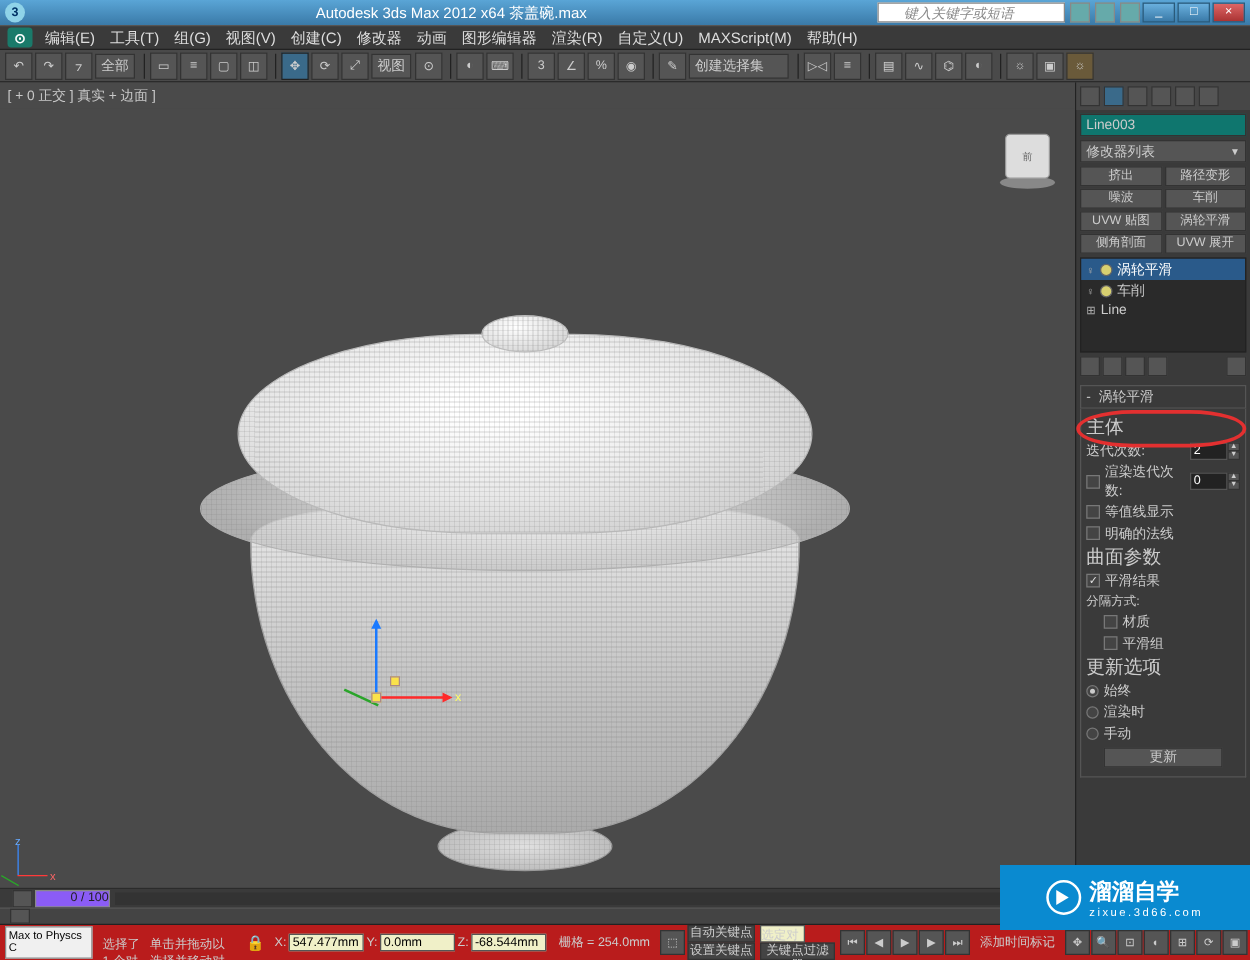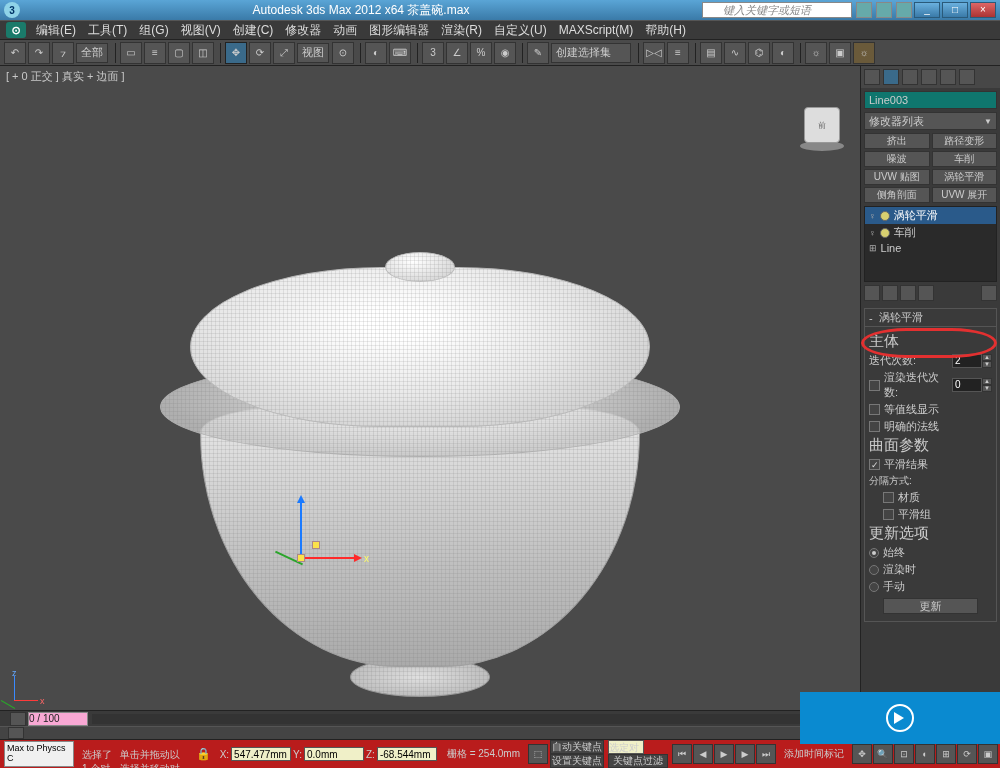--- a/index.html
+++ b/index.html
@@ -94,21 +94,21 @@
 .chk { width:11px; height:11px; border:1px solid #777; background:#444; margin-right:4px; display:inline-block; vertical-align:middle;}
 .chk.on::after{content:"✓"; color:#ddd; font-size:9px; position:relative; top:-2px; left:1px;}
 .radio { width:10px; height:10px; border:1px solid #777; border-radius:50%; background:#444; margin-right:4px; display:inline-block;}
 .radio.on::after{content:""; display:block; width:4px; height:4px; background:#ccc; border-radius:50%; margin:2px;}
 .wide-btn { height:16px; background:#555; border:1px solid #333; text-align:center; margin:4px 14px; font-size:11px; line-height:14px;}
 .group-lbl { color:#ccc; font-size:15px; margin:2px 0;}
 
 
 .bottom { height: 58px; background: #3a3a3a; border-top: 1px solid #222; display: flex; flex-direction: column; font-size:10px;}
 .timeslider { height: 16px; display:flex; align-items:center; padding:0 10px; background:#3a3a3a;}
-.tshandle { width:60px; height:14px; background:#f9a8d4; border:1px solid #888; color:#222; text-align:left; font-size:10px; line-height:12px;}
+.tshandle { width:60px; height:14px; background:#8b5cf6; border:1px solid #888; color:#222; text-align:right; font-size:10px; line-height:12px;}
 .tsline { flex:1; height:10px; background:#333; margin-left:4px;}
 .ticks { height:14px; background:#444; position:relative; border-top:1px solid #555; border-bottom:1px solid #222;}
 .status { flex:1; display:flex; align-items:center; background:#b91c1c; }
 .status-left { width:70px; height:26px; background:#f0f0f0; border:1px solid #888; color:#000; font-size:9px; padding:1px 2px; margin:1px 4px;}
 .status-mid { display:flex; flex:1; padding:0 4px;}
 .status-mid div { color:#ccc; font-size:10px; height:13px;}
 .coord { display:inline-flex; align-items:center; margin-left:4px;}
 .coord span{color:#ccc;}
 .coord input{ width:60px; height:14px; background:#f0f0c8; border:1px solid #555; font-size:10px; padding-left:2px; margin:0 2px;}
 .anim-controls { display:flex; gap:1px; padding:2px; align-items:center;}
@@ -400,13 +400,17 @@
       <div class="abtn">◐</div>
       <div class="abtn">⊞</div>
       <div class="abtn">⟳</div>
       <div class="abtn">▣</div>
     </div>
   </div>
 </div>
 
 <div class="watermark">
   <div class="play"></div>
+  <div>
+    <div class="t1">溜溜自学</div>
+    <div class="t2">zixue.3d66.com</div>
+  </div>
 </div>
 
 </body></html>

